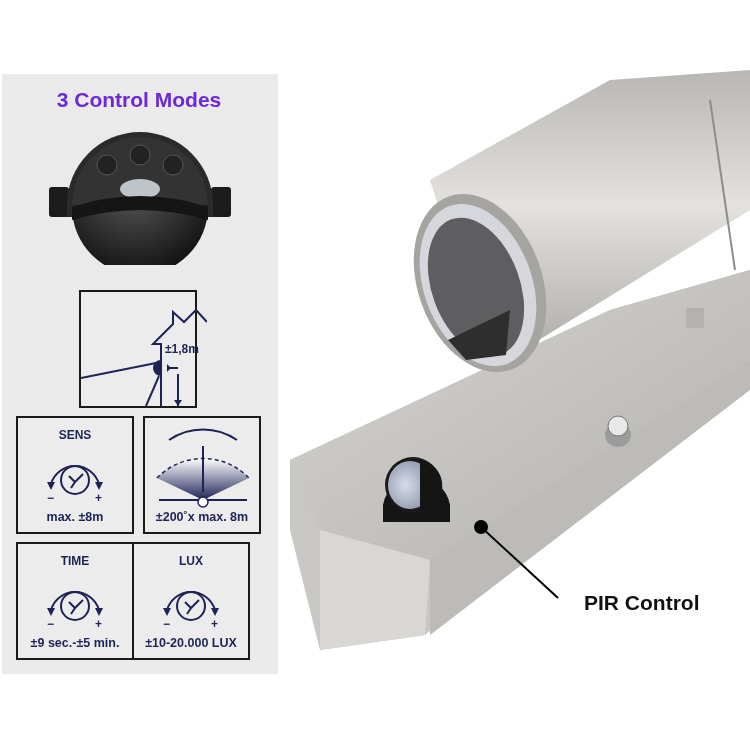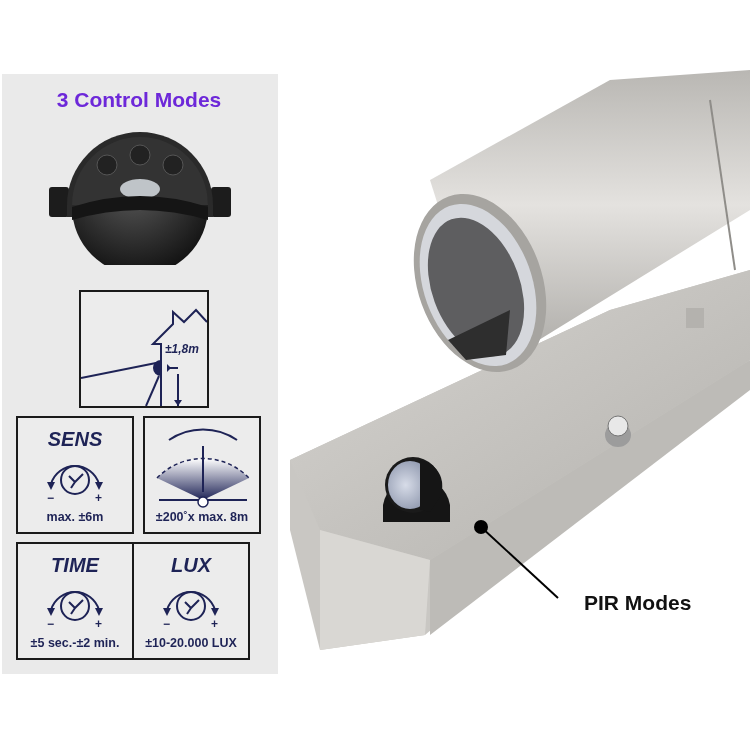--- a/index.html
+++ b/index.html
@@ -1,21 +1,21 @@
 <!DOCTYPE html>
 <html><head>
 <meta charset="utf-8">
 <style>
   html, body { margin:0; padding:0; }
   body { width:750px; height:750px; background:#ffffff; position:relative; overflow:hidden; font-family:"Liberation Sans", sans-serif; }
   .panel { position:absolute; left:2px; top:74px; width:276px; height:600px; background:#eaeaea; }
   .title { position:absolute; left:0; top:88px; width:278px; text-align:center; font-weight:bold; font-size:21px; color:#6d28d9; }
   .box { position:absolute; border:2px solid #1a1a1a; background:#ececec; box-sizing:border-box; }
   .box-label { position:absolute; left:0; width:100%; text-align:center; font-weight:bold; color:#1e2356; }
-  .box-title { top:10px; font-size:20px;font-style:italic; }
+  .box-title { top:10px; font-size:12px; }
   .box-value { bottom:8px; font-size:12.5px; }
   .dial { position:absolute; left:50%; top:34px; transform:translateX(-50%); }
   .ann { position:absolute; font-weight:bold; font-size:21px; color:#111; }
 </style>
 </head>
 <body>
 
 <div class="panel"></div>
 <div class="title">3 Control Modes</div>
 
@@ -31,21 +31,21 @@
   <path d="M22 80 A73 73 0 0 1 168 80 L168 92 L22 92 Z" fill="#2a2a2a"></path>
   <circle cx="95" cy="82" r="68" fill="url(#dome)"></circle>
   <path d="M27 80 A68 68 0 0 1 163 80 Z" fill="#333"></path>
   <circle cx="62" cy="40" r="10" fill="#222" stroke="#555"></circle>
   <circle cx="95" cy="30" r="10" fill="#222" stroke="#555"></circle>
   <circle cx="128" cy="40" r="10" fill="#222" stroke="#555"></circle>
   <ellipse cx="95" cy="64" rx="20" ry="10" fill="#bfc4c8"></ellipse>
   <path d="M27 82 Q95 60 163 82 L163 95 Q95 75 27 95 Z" fill="#151515"></path>
 </svg>
 
-<div class="box" style="left:79px;top:290px;width:130px;height:118px;font-style:italic;">
+<div class="box" style="left:79px;top:290px;width:118px;height:118px;">
   <svg width="126" height="114" viewBox="0 0 126 114">
     <g stroke="#1e2356" stroke-width="2" fill="none">
       <polyline points="126,30 115,18 103,30 92,20 92,32 72,52 80,52 80,114"></polyline>
       <line x1="0" y1="86" x2="80" y2="70"></line>
       <line x1="65" y1="114" x2="78" y2="84"></line>
       <line x1="97" y1="76" x2="87" y2="76"></line>
       <line x1="97" y1="82" x2="97" y2="114"></line>
     </g>
     <path d="M86 72 L90 76 L86 80 Z" fill="#1e2356"></path>
     <path d="M93 108 L97 114 L101 108 Z" fill="#1e2356"></path>
@@ -59,21 +59,21 @@
   <svg class="dial" width="64" height="52" viewBox="0 0 64 52">
     <g stroke="#1e2356" stroke-width="2" fill="none">
       <circle cx="32" cy="28" r="14"></circle>
       <path d="M8 32 A25 25 0 0 1 56 32"></path>
       <path d="M26 24 L32 30 L40 22 M32 30 L28 36"></path>
     </g>
     <path d="M4 30 L8 38 L12 30 Z M52 30 L56 38 L60 30 Z" fill="#1e2356"></path>
     <text x="4" y="50" font-size="12" font-weight="bold" fill="#1e2356">−</text>
     <text x="52" y="50" font-size="12" font-weight="bold" fill="#1e2356">+</text>
   </svg>
-  <div class="box-label box-value">max. ±6m</div>
+  <div class="box-label box-value">max. ±8m</div>
 </div>
 
 <div class="box" style="left:143px;top:416px;width:118px;height:118px;">
   <svg style="position:absolute;left:4px;top:8px" width="108" height="82" viewBox="0 0 108 82">
     <defs>
       <linearGradient id="fan" x1="0" y1="0" x2="0" y2="1">
         <stop offset="0" stop-color="#ffffff"></stop>
           <stop offset="1" stop-color="#1e2356"></stop>
       </linearGradient>
     </defs>
@@ -92,21 +92,21 @@
   <svg class="dial" width="64" height="52" viewBox="0 0 64 52">
     <g stroke="#1e2356" stroke-width="2" fill="none">
       <circle cx="32" cy="28" r="14"></circle>
       <path d="M8 32 A25 25 0 0 1 56 32"></path>
       <path d="M26 24 L32 30 L40 22 M32 30 L28 36"></path>
     </g>
     <path d="M4 30 L8 38 L12 30 Z M52 30 L56 38 L60 30 Z" fill="#1e2356"></path>
     <text x="4" y="50" font-size="12" font-weight="bold" fill="#1e2356">−</text>
     <text x="52" y="50" font-size="12" font-weight="bold" fill="#1e2356">+</text>
   </svg>
-  <div class="box-label box-value">±5 sec.-±2 min.</div>
+  <div class="box-label box-value">±9 sec.-±5 min.</div>
 </div>
 
 <div class="box" style="left:132px;top:542px;width:118px;height:118px;">
   <div class="box-label box-title">LUX</div>
   <svg class="dial" width="64" height="52" viewBox="0 0 64 52">
     <g stroke="#1e2356" stroke-width="2" fill="none">
       <circle cx="32" cy="28" r="14"></circle>
       <path d="M8 32 A25 25 0 0 1 56 32"></path>
       <path d="M26 24 L32 30 L40 22 M32 30 L28 36"></path>
     </g>
@@ -153,13 +153,13 @@
 
   <path d="M103 445 A34 34 0 0 1 170 445 L170 462 L103 462 Z" fill="#151515"></path>
   <ellipse cx="133" cy="425" rx="28" ry="28" fill="#1a1a1a"></ellipse>
   <ellipse cx="130" cy="425" rx="22" ry="24" fill="url(#lens)"></ellipse>
   <path d="M140 400 A26 26 0 0 1 158 440 L150 452 L140 450 Z" fill="#151515"></path>
 
   <circle cx="201" cy="467" r="7" fill="#000"></circle>
   <line x1="201" y1="467" x2="278" y2="538" stroke="#000" stroke-width="2"></line>
 </svg>
 
-<div class="ann" style="left:584px;top:591px;">PIR Modes</div>
+<div class="ann" style="left:584px;top:591px;">PIR Control</div>
 
 </body></html>

